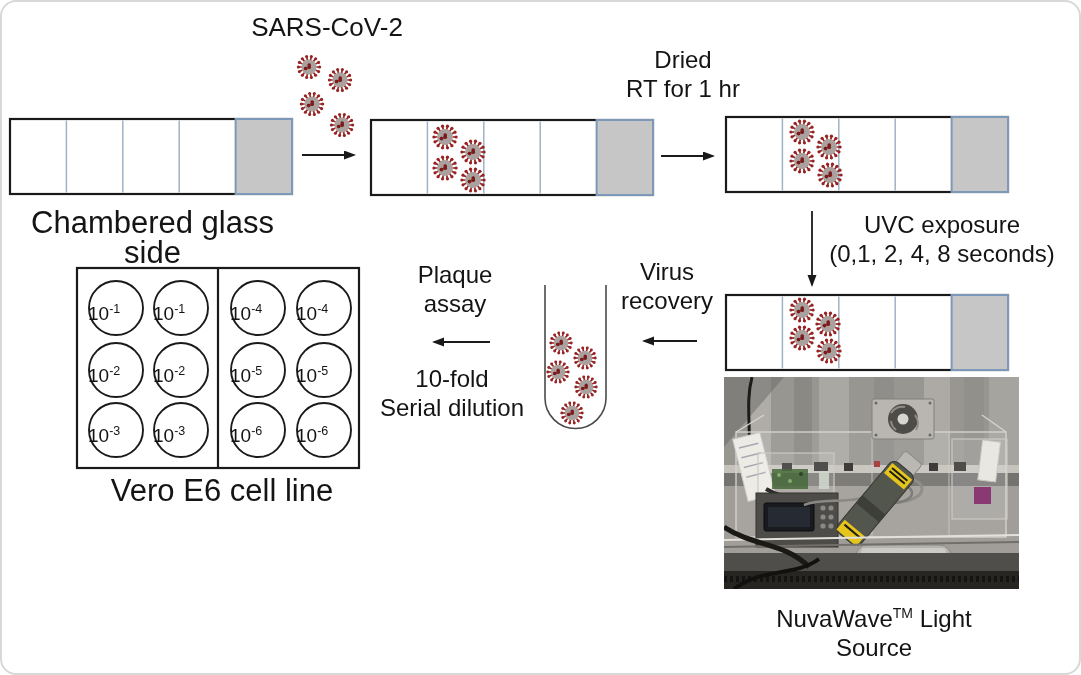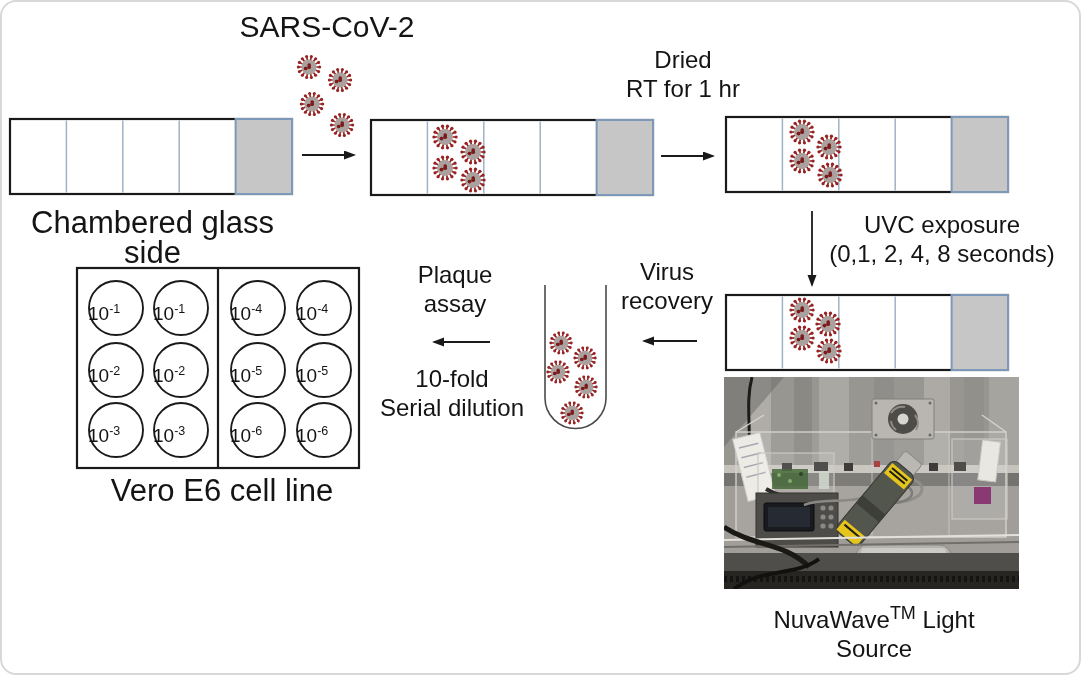--- a/index.html
+++ b/index.html
@@ -5,24 +5,24 @@
   html,body{margin:0;padding:0;background:#ffffff;}
   .card{
     position:relative;width:1081px;height:675px;box-sizing:border-box;
     background:#ffffff;border:2px solid #d8d8d8;border-radius:16px;overflow:hidden;
     font-family:"Liberation Sans",sans-serif;color:#141414;
   }
   svg{display:block;}
   .diagram-svg{position:absolute;left:0;top:0;}
   .lbl{position:absolute;text-align:center;}
   .lbl .ln{display:block;}
-  .fs26{font-size:30px;line-height:30px;}
+  .fs26{font-size:26px;line-height:30px;}
   .fs25{font-size:31px;line-height:30px;}
   .fs24{font-size:24px;line-height:29px;}
-  .lbl sup{font-size:18px;}
+  .lbl sup{font-size:14px;}
   .well-label{
     position:absolute;width:56px;text-align:left;
     font-size:19px;line-height:28px;color:#141414;
   }
   .well-label sup{font-size:12.5px;}
 </style>
 </head>
 <body>
 
 <div class="card">

